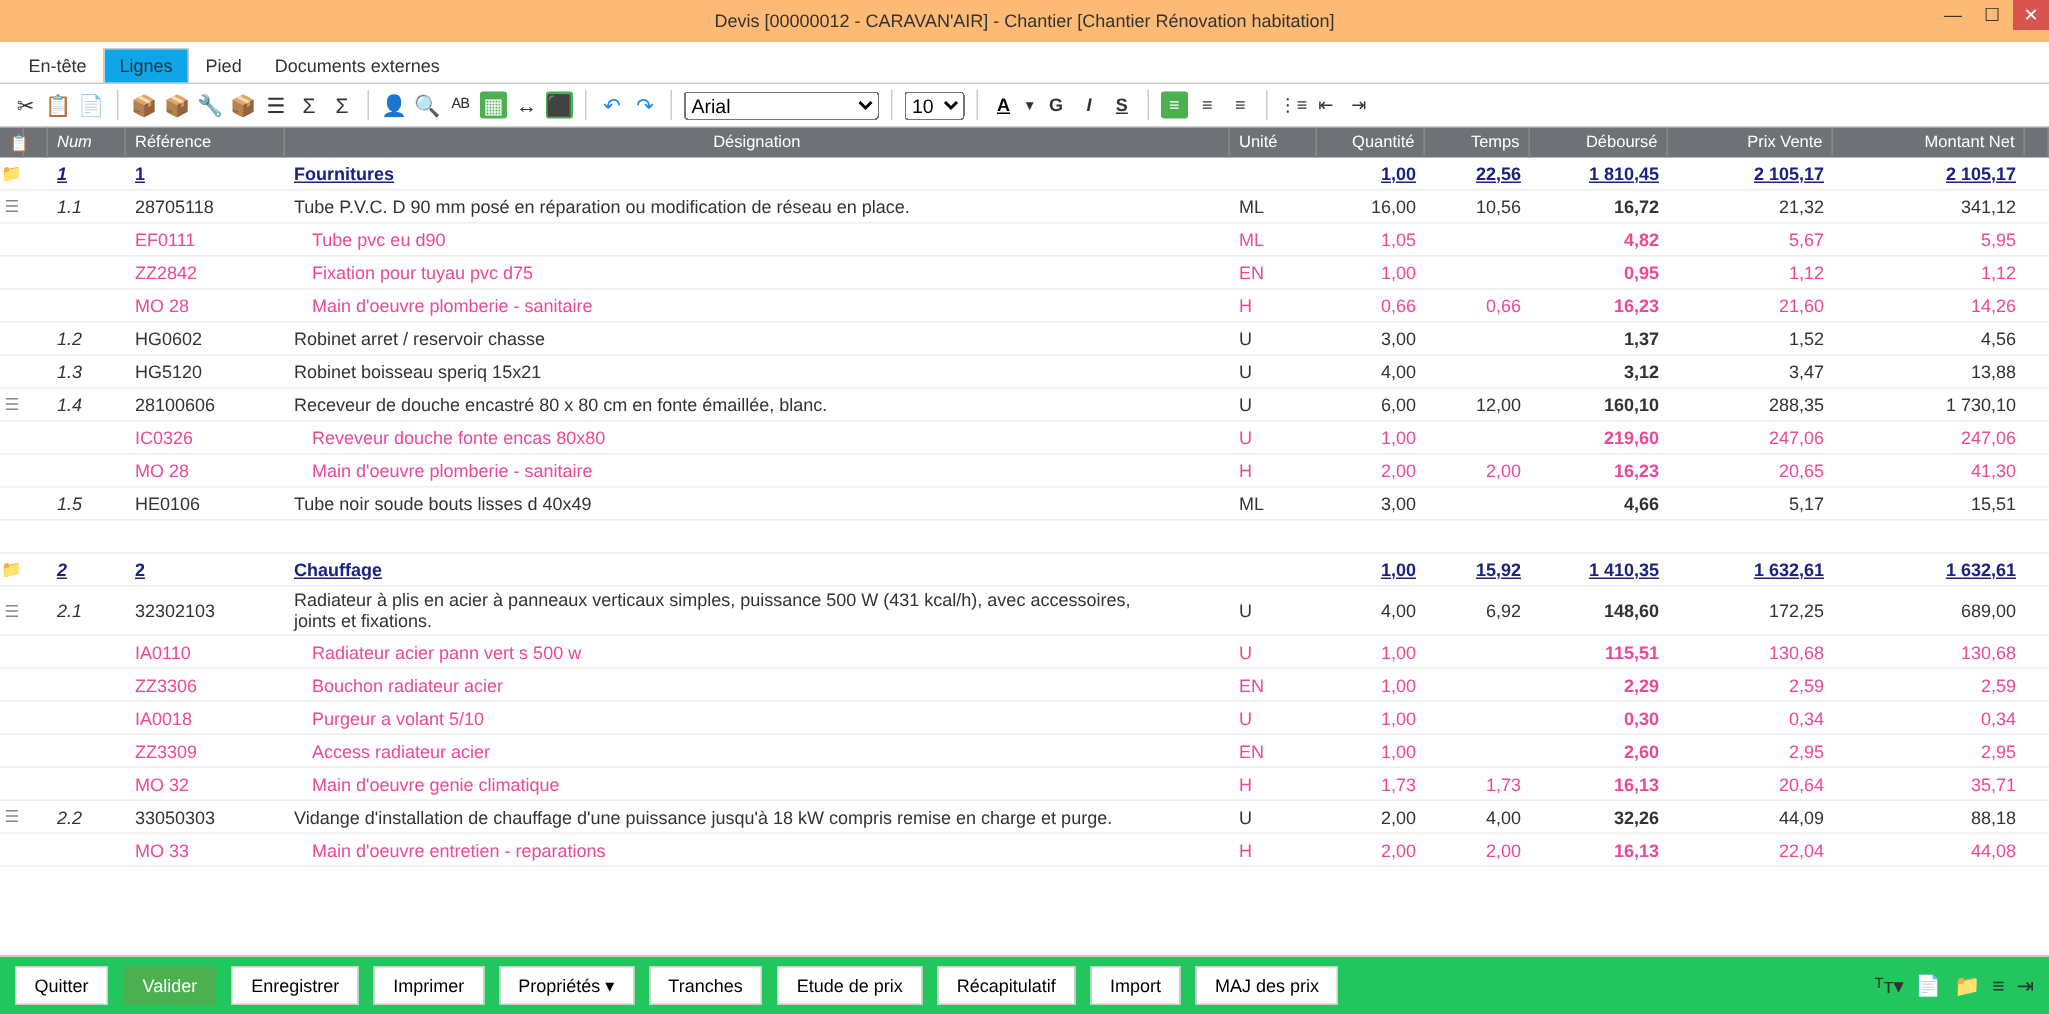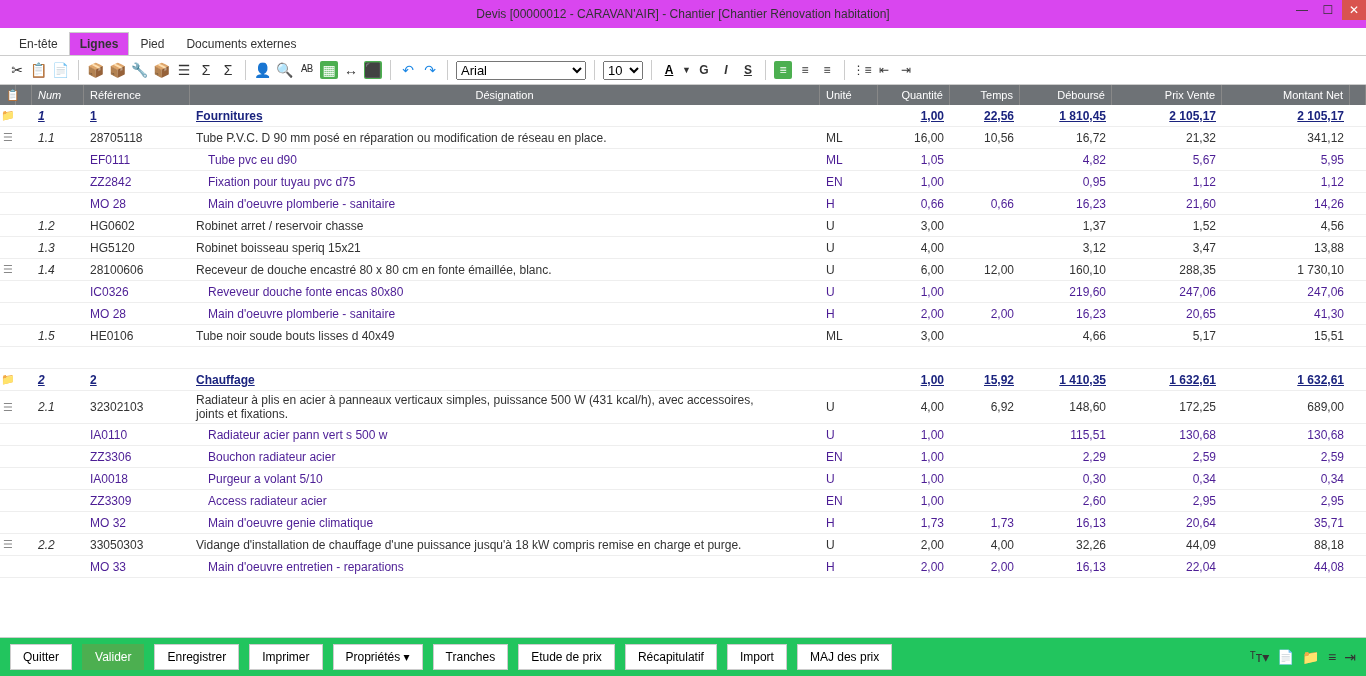--- a/index.html
+++ b/index.html
@@ -1,24 +1,24 @@
 <!DOCTYPE html>
 <html><head>
 <meta charset="utf-8">
 <style>
 * { box-sizing: border-box; margin: 0; padding: 0; }
 body { font-family: Arial, sans-serif; font-size: 12px; background: #fff; color: #333; width: 1366px; height: 676px; overflow: hidden; }
-.titlebar { height: 28px; display: flex; align-items: center; justify-content: center; position: relative; background: #d946ef; }
+.titlebar { height: 28px; display: flex; align-items: center; justify-content: center; position: relative; background: #fdba74; }
 .titlebar-text { font-size: 12px; }
 .window-controls { position: absolute; right: 0; top: 0; display: flex; }
 .window-controls div { width: 24px; height: 20px; display: flex; align-items: center; justify-content: center; margin-left: 2px; }
 .close-btn { background: #d9534f; color: #fff; }
 .tabs { display: flex; border-bottom: 1px solid #ccc; padding: 4px 8px 0; }
 .tab { padding: 4px 10px; border: 1px solid transparent; border-bottom: none; cursor: pointer; }
-.tab.active { border-color: #ccc; background: #d946ef; font-weight: bold; }
+.tab.active { border-color: #ccc; background: #0ea5e9; }
 .toolbar { display: flex; align-items: center; padding: 4px 8px; border-bottom: 1px solid #ccc; gap: 4px; }
 .toolbar .sep { width: 1px; height: 20px; background: #ccc; margin: 0 4px; }
 .toolbar .icon { width: 18px; height: 18px; display: flex; align-items: center; justify-content: center; cursor: pointer; font-size: 14px; }
 .toolbar select { font-size: 13px; }
 .toolbar .format-btn { width: 18px; height: 18px; font-weight: bold; display: flex; align-items: center; justify-content: center; cursor: pointer; }
 .grid-header { display: flex; background: #6e7276; color: #fff; font-size: 11px; height: 20px; }
 .grid-header div { padding: 3px 6px; border-right: 1px solid #888; display: flex; align-items: center; }
 .col-icon { width: 16px; }
 .col-icon2 { width: 16px; }
 .col-num { width: 52px; font-style: italic; }
@@ -34,25 +34,25 @@
 .grid-body { height: 500px; overflow-y: auto; }
 .row { display: flex; border-bottom: 1px solid #eee; min-height: 22px; align-items: center; font-size: 12px; }
 .row.section .col-num, .row.section .col-ref, .row.section .col-des-text, .row.section .right { font-weight: bold; text-decoration: underline; color: #1a237e; }
 .row .col-icon, .row .col-icon2 { width: 16px; font-size: 11px; text-align: center; }
 .row .col-num { width: 52px; padding-left: 6px; }
 .row .col-ref { width: 106px; padding-left: 6px; }
 .row .col-des-cell { flex: 1; padding: 2px 6px; }
 .row .col-unit { width: 58px; padding-left: 6px; margin-left: 36px; }
 .row .col-qty { width: 72px; text-align: right; padding-right: 6px; }
 .row .col-time { width: 70px; text-align: right; padding-right: 6px; }
-.row .col-deb { width: 92px; text-align: right; padding-right: 6px; }
+.row .col-deb { width: 92px; text-align: right; padding-right: 6px; font-weight: bold; }
 .row .col-prix { width: 110px; text-align: right; padding-right: 6px; }
 .row .col-net { width: 128px; text-align: right; padding-right: 6px; }
 .row .col-scroll { width: 16px; }
-.row.sub { color: #4c1d95; justify-content: flex-end; }
+.row.sub { color: #ec4899; justify-content: flex-end; }
 .row.sub .col-des-cell { padding-left: 18px; }
 .bottom-bar { position: absolute; bottom: 0; left: 0; right: 0; display: flex; align-items: center; padding: 6px 10px; border-top: 1px solid #ccc; background: #22c55e; }
 .bottom-bar button { padding: 5px 12px; margin-right: 10px; border: 1px solid #ccc; background: #fff; cursor: pointer; font-size: 12px; }
 .bottom-bar button.primary { background: #4caf50; color: #fff; border-color: #4caf50; }
 .bottom-bar .right-icons { margin-left: auto; display: flex; gap: 8px; }
 .bottom-bar .right-icons span { cursor: pointer; font-size: 14px; }
 .align-btn { width: 18px; height: 18px; display: flex; align-items: center; justify-content: center; }
 .green-btn { background: #4caf50; color: #fff; border-radius: 2px; }
 .folder { color: #e6a23c; }
 .doc { color: #888; }

